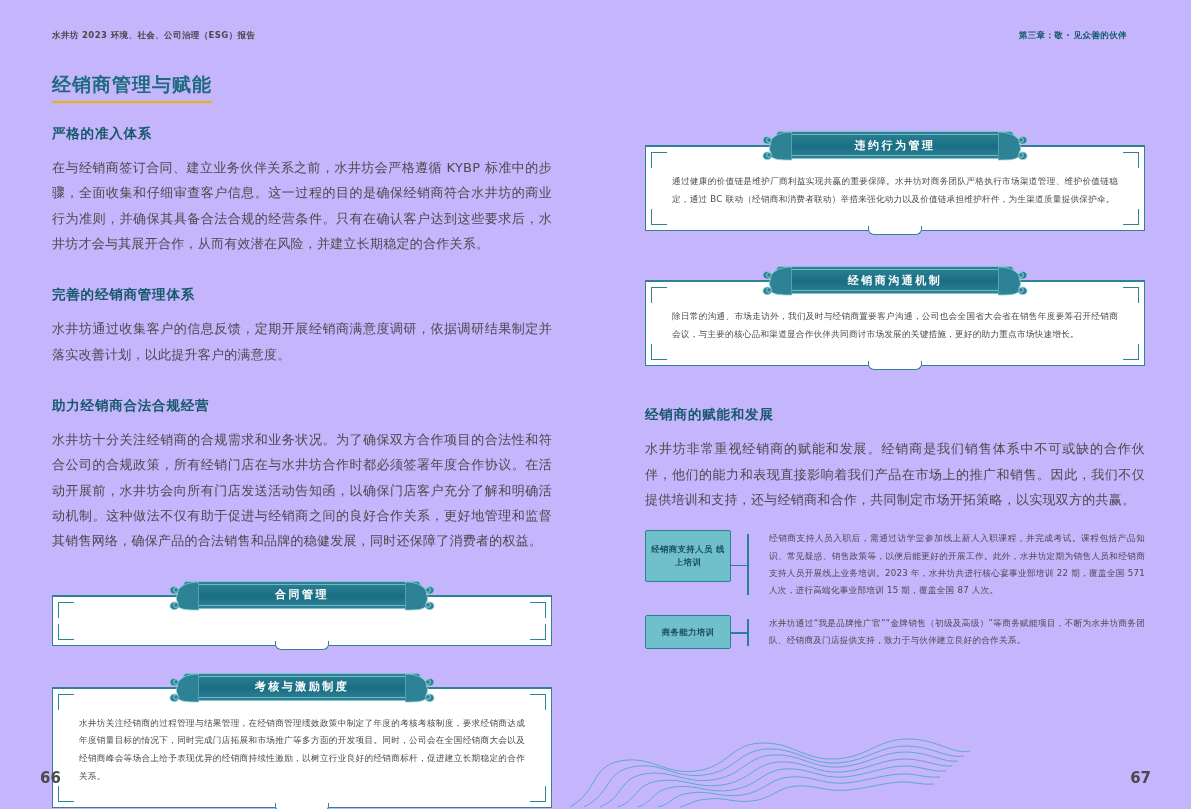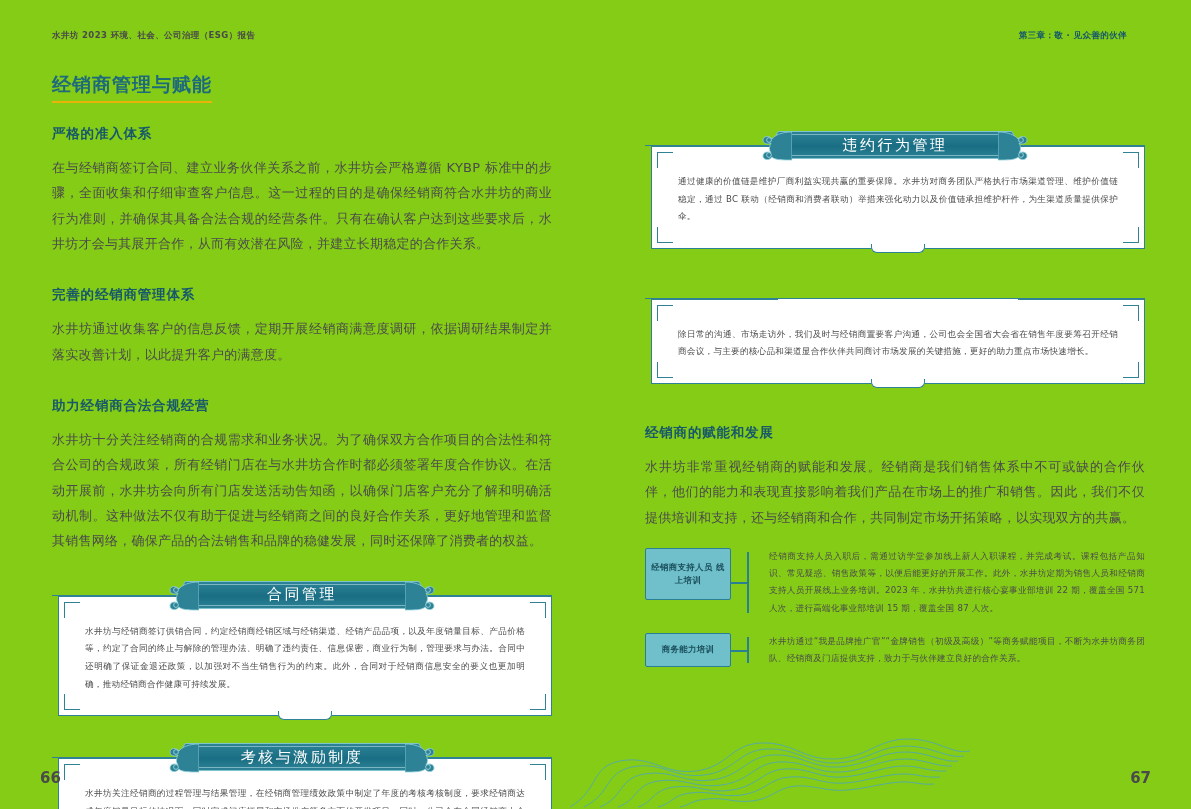--- a/index.html
+++ b/index.html
@@ -5,21 +5,21 @@
   * { box-sizing: border-box; margin: 0; padding: 0; }
   html, body {
     width: 1191px; height: 809px;
     background: #ffffff;
     font-family: "DejaVu Sans", "Liberation Sans", sans-serif;
     overflow: hidden;
   }
   .page {
     position: relative;
     width: 1191px; height: 809px;
-    background: #84cc16;
+    background: #c4b5fd;
   }
 
   
   .rh {
     position: absolute;
     top: 30px;
     font-size: 8.5px;
     font-weight: bold;
     letter-spacing: .4px;
     white-space: nowrap;
@@ -94,22 +94,22 @@
   }
   .banner::before {
     content: "";
     position: absolute;
     left: 3px; right: 3px; top: 2px; bottom: 2px;
     border: 1px solid rgba(190,228,235,.55);
     border-radius: 3px / 8px;
     pointer-events: none;
   }
   .banner-label {
-    font-size: 15px;
-    font-weight: normal;
+    font-size: 11px;
+    font-weight: bold;
     color: #ffffff;
     letter-spacing: 2.5px;
     position: relative;
     z-index: 3;
   }
   .cloud {
     position: absolute;
     top: -1px;
     width: 30px; height: 30px;
     z-index: 3;
@@ -117,21 +117,20 @@
   .cloud-l { left: -14px; }
   .cloud-r { right: -14px; transform: scaleX(-1); }
 
   
   .obox {
     position: relative;
     border: 1px solid #2f8296;
     margin-top: -14px;
     padding: 26px 26px 22px 26px;
     background: #ffffff;
-    margin-left: 6px;
   }
   .obox .corner {
     position: absolute;
     width: 16px; height: 16px;
     border-color: #2f8296;
     border-style: solid;
     border-width: 0;
   }
   .obox .c-tl { left: 5px;  top: 5px;  border-left-width:1px; border-top-width:1px; }
   .obox .c-tr { right: 5px; top: 5px;  border-right-width:1px; border-top-width:1px; }
@@ -270,21 +269,20 @@
             <circle cx="7" cy="24" r="2.4" fill="none" stroke="#a9dde5" stroke-width="0.8"></circle>
           </svg>
         </div>
       </div>
       <div class="obox">
         <span class="notch n-top"></span>
         <span class="corner c-tl"></span>
         <span class="corner c-tr"></span>
         <span class="corner c-bl"></span>
         <span class="corner c-br"></span>
-        <p>水井坊与经销商签订供销合同，约定经销商经销区域与经销渠道、经销产品品项，以及年度销量目标、产品价格等，约定了合同的终止与解除的管理办法、明确了违约责任、信息保密，商业行为制，管理要求与办法。合同中还明确了保证金退还政策，以加强对不当生销售行为的约束。此外，合同对于经销商信息安全的要义也更加明确，推动经销商合作健康可持续发展。</p>
         <span class="notch n-bottom"></span>
       </div>
     </div>
 
     
     <div>
       <div class="banner-wrap">
         <div class="banner-rule"></div>
         <div class="banner">
           <svg class="cloud cloud-l" viewBox="0 0 30 30">
@@ -339,20 +337,33 @@
         <span class="corner c-bl"></span>
         <span class="corner c-br"></span>
         <p>通过健康的价值链是维护厂商利益实现共赢的重要保障。水井坊对商务团队严格执行市场渠道管理、维护价值链稳定，通过 BC 联动（经销商和消费者联动）举措来强化动力以及价值链承担维护杆件，为生渠道质量提供保护伞。</p>
         <span class="notch n-bottom"></span>
       </div>
     </div>
 
     <div style="margin-top:34px;">
       <div class="banner-wrap">
         <div class="banner-rule"></div>
+        <div class="banner">
+          <svg class="cloud cloud-l" viewBox="0 0 30 30">
+            <path d="M30 1 C20 1 13 4 10 8 C7 4 1 5 1 9 C1 13 6 14 9 12 C7 16 7 19 9 22 C6 20 1 21 1 25 C1 29 7 30 10 26 C13 29 20 29 30 29 Z" fill="#2d8296" stroke="#8fd0da" stroke-width="0.8"></path>
+            <circle cx="7" cy="9" r="2.4" fill="none" stroke="#a9dde5" stroke-width="0.8"></circle>
+            <circle cx="7" cy="24" r="2.4" fill="none" stroke="#a9dde5" stroke-width="0.8"></circle>
+          </svg>
+          <span class="banner-label">经销商沟通机制</span>
+          <svg class="cloud cloud-r" viewBox="0 0 30 30">
+            <path d="M30 1 C20 1 13 4 10 8 C7 4 1 5 1 9 C1 13 6 14 9 12 C7 16 7 19 9 22 C6 20 1 21 1 25 C1 29 7 30 10 26 C13 29 20 29 30 29 Z" fill="#2d8296" stroke="#8fd0da" stroke-width="0.8"></path>
+            <circle cx="7" cy="9" r="2.4" fill="none" stroke="#a9dde5" stroke-width="0.8"></circle>
+            <circle cx="7" cy="24" r="2.4" fill="none" stroke="#a9dde5" stroke-width="0.8"></circle>
+          </svg>
+        </div>
       </div>
       <div class="obox">
         <span class="notch n-top"></span>
         <span class="corner c-tl"></span>
         <span class="corner c-tr"></span>
         <span class="corner c-bl"></span>
         <span class="corner c-br"></span>
         <p>除日常的沟通、市场走访外，我们及时与经销商置要客户沟通，公司也会全国省大会省在销售年度要筹召开经销商会议，与主要的核心品和渠道显合作伙伴共同商讨市场发展的关键措施，更好的助力重点市场快速增长。</p>
         <span class="notch n-bottom"></span>
       </div>

